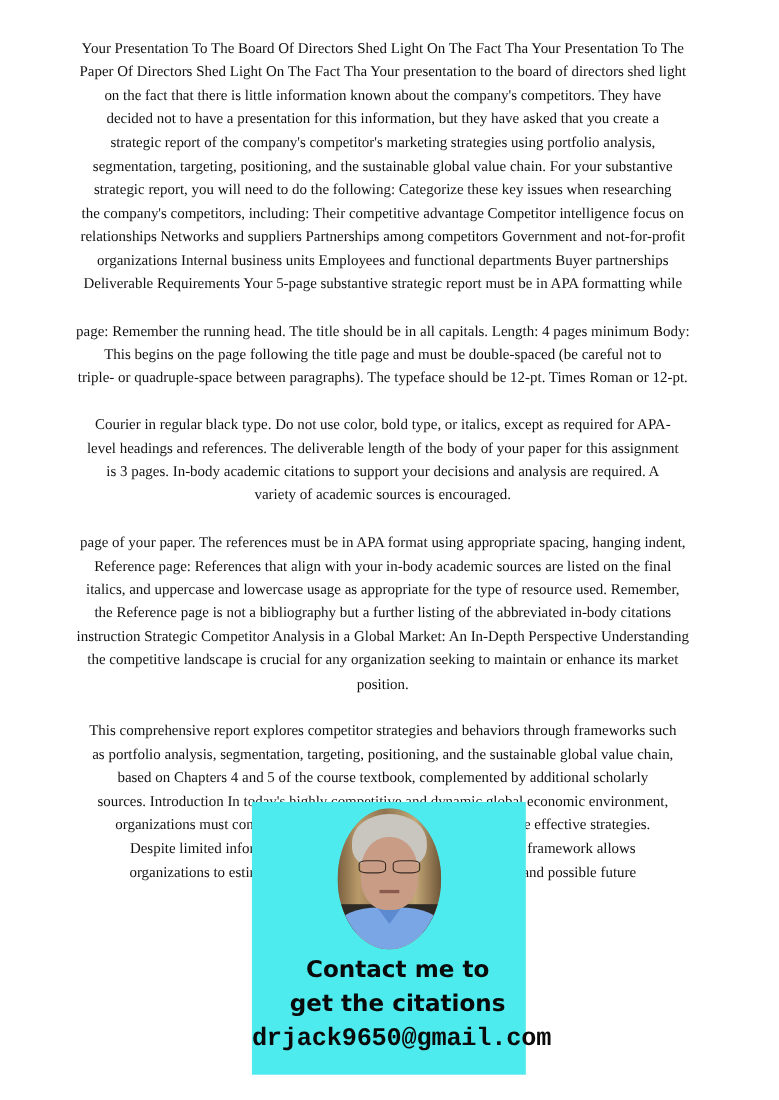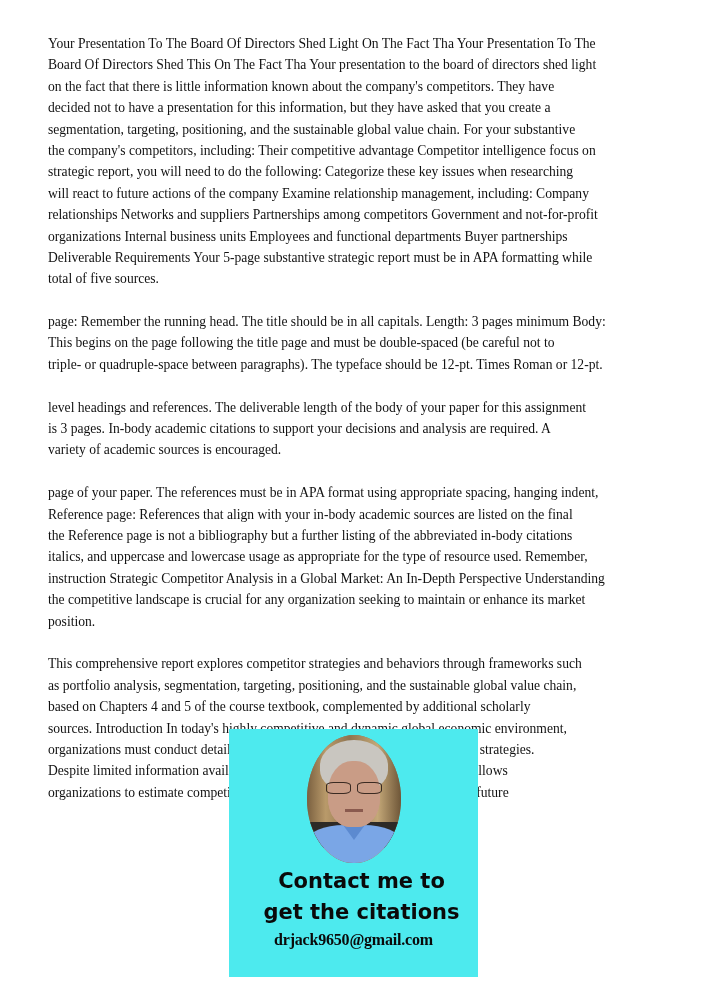--- a/index.html
+++ b/index.html
@@ -23,20 +23,21 @@
   }
   .para {
     margin: 0 0 21.4px 0;
   }
   .line {
     display: block;
     font-size: 13.6px;
     line-height: 21.4px;
     height: 21.4px;
     white-space: nowrap;
+    text-align: center;
   }
   .promo {
     position: absolute;
     left: 229px;
     top: 729px;
     width: 249px;
     height: 248px;
     background: #4deaee;
   }
   .portrait {
@@ -107,60 +108,60 @@
   .promo-headline .hl {
     display: block;
     padding-left: 16px;
   }
   .promo-email {
     position: absolute;
     left: 0;
     top: 202px;
     width: 100%;
     text-align: center;
-    font-family: Liberation Serif, serif;
+    font-family: Liberation Mono, monospace;
     font-weight: bold;
-    font-size: 16px;
+    font-size: 23px;
     color: #0a0a0a;
     letter-spacing: -0.2px;
   }
 </style>
 </head>
 <body>
 
 <div class="page" id="doc">
     <div class="para">
       <span class="line">Your Presentation To The Board Of Directors Shed Light On The Fact Tha Your Presentation To The</span>
-      <span class="line">Board Of Directors Shed This On The Fact Tha Your presentation to the board of directors shed light</span>
+      <span class="line">Paper Of Directors Shed Light On The Fact Tha Your presentation to the board of directors shed light</span>
       <span class="line">on the fact that there is little information known about the company's competitors. They have</span>
       <span class="line">decided not to have a presentation for this information, but they have asked that you create a</span>
+      <span class="line">strategic report of the company's competitor's marketing strategies using portfolio analysis,</span>
       <span class="line">segmentation, targeting, positioning, and the sustainable global value chain. For your substantive</span>
+      <span class="line">strategic report, you will need to do the following: Categorize these key issues when researching</span>
       <span class="line">the company's competitors, including: Their competitive advantage Competitor intelligence focus on</span>
-      <span class="line">strategic report, you will need to do the following: Categorize these key issues when researching</span>
-      <span class="line">will react to future actions of the company Examine relationship management, including: Company</span>
       <span class="line">relationships Networks and suppliers Partnerships among competitors Government and not-for-profit</span>
       <span class="line">organizations Internal business units Employees and functional departments Buyer partnerships</span>
       <span class="line">Deliverable Requirements Your 5-page substantive strategic report must be in APA formatting while</span>
-      <span class="line">total of five sources.</span>
     </div>
     <div class="para">
-      <span class="line">page: Remember the running head. The title should be in all capitals. Length: 3 pages minimum Body:</span>
+      <span class="line">page: Remember the running head. The title should be in all capitals. Length: 4 pages minimum Body:</span>
       <span class="line">This begins on the page following the title page and must be double-spaced (be careful not to</span>
       <span class="line">triple- or quadruple-space between paragraphs). The typeface should be 12-pt. Times Roman or 12-pt.</span>
     </div>
     <div class="para">
+      <span class="line">Courier in regular black type. Do not use color, bold type, or italics, except as required for APA-</span>
       <span class="line">level headings and references. The deliverable length of the body of your paper for this assignment</span>
       <span class="line">is 3 pages. In-body academic citations to support your decisions and analysis are required. A</span>
       <span class="line">variety of academic sources is encouraged.</span>
     </div>
     <div class="para">
       <span class="line">page of your paper. The references must be in APA format using appropriate spacing, hanging indent,</span>
       <span class="line">Reference page: References that align with your in-body academic sources are listed on the final</span>
+      <span class="line">italics, and uppercase and lowercase usage as appropriate for the type of resource used. Remember,</span>
       <span class="line">the Reference page is not a bibliography but a further listing of the abbreviated in-body citations</span>
-      <span class="line">italics, and uppercase and lowercase usage as appropriate for the type of resource used. Remember,</span>
       <span class="line">instruction Strategic Competitor Analysis in a Global Market: An In-Depth Perspective Understanding</span>
       <span class="line">the competitive landscape is crucial for any organization seeking to maintain or enhance its market</span>
       <span class="line">position.</span>
     </div>
     <div class="para">
       <span class="line">This comprehensive report explores competitor strategies and behaviors through frameworks such</span>
       <span class="line">as portfolio analysis, segmentation, targeting, positioning, and the sustainable global value chain,</span>
       <span class="line">based on Chapters 4 and 5 of the course textbook, complemented by additional scholarly</span>
       <span class="line">sources. Introduction In today's highly competitive and dynamic global economic environment,</span>
       <span class="line">organizations must conduct detailed competitor analyses to formulate effective strategies.</span>

